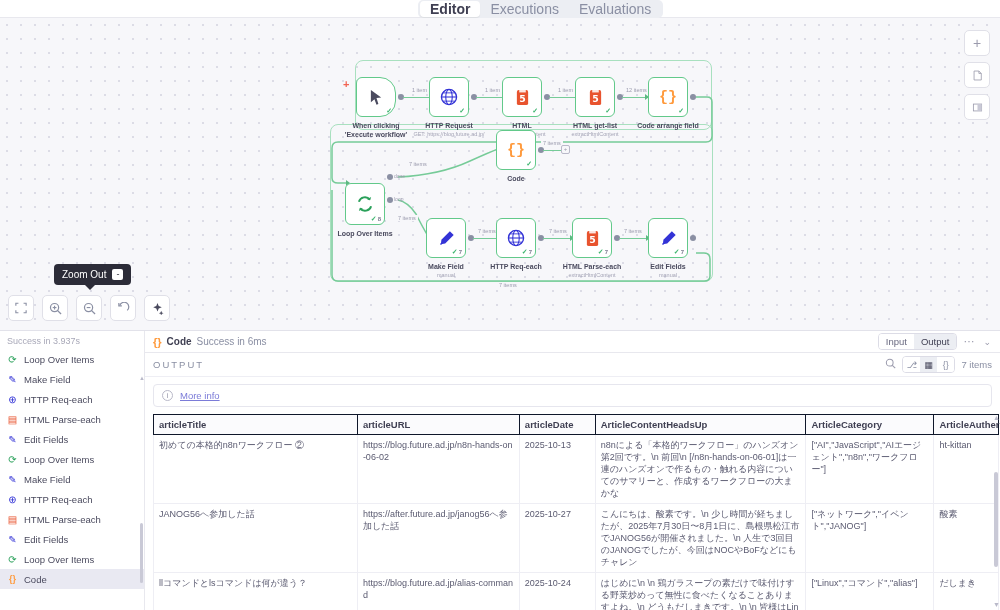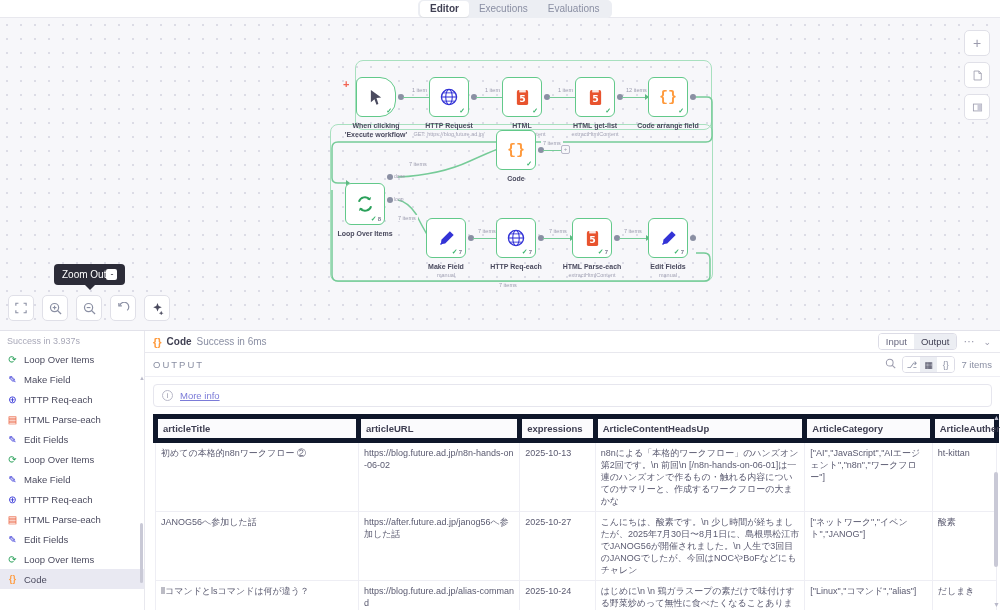--- a/index.html
+++ b/index.html
@@ -19,21 +19,21 @@
     position: absolute; top:0; left:0; width:1000px; height:18px;
     background:#fff; border-bottom:1px solid #e8e8ee;
   }
   .tabs {
     position:absolute; left:418px; top:0px;
     display:flex; align-items:center; gap:0px;
     background:#eceef3; border-radius:5px; padding:2px;
     height:18px;
   }
   .tab {
-    font-size:10px; padding:2px 10px; border-radius:4px;
+    font-size:14px; padding:2px 10px; border-radius:4px;
     color:#8a8fa3; cursor:pointer; line-height:12px; white-space:nowrap;
   }
   .tab.active { background:#fff; color:#3f3f52; font-weight:600; box-shadow:0 1px 1px rgba(0,0,0,.07); }
 
   
   .canvas {
     position:absolute; top:18px; left:0; width:1000px; height:312px;
     background-color:#f7f7fa;
     background-image: radial-gradient(#dcdce6 1px, transparent 1px);
     background-size: 14px 14px;
@@ -106,21 +106,21 @@
 
   
   .ctools { position:absolute; left:8px; top:277px; display:flex; gap:8px; }
   .ctool {
     width:26px; height:26px; background:#fff; border:1px solid #e0e0e8; border-radius:5px;
     display:flex; align-items:center; justify-content:center; color:#8a8fa3; cursor:pointer;
   }
   .tooltip {
     position:absolute; left:54px; top:246px;
     background:#2c2c38; color:#fff; font-size:10px; border-radius:4px;
-    padding:5px 8px; display:flex; align-items:center; white-space:nowrap;
+    padding:5px 8px; display:flex; align-items:center; gap:6px; white-space:nowrap;
   }
   .tooltip .kbd {
     background:#fff; color:#2c2c38; border-radius:2px; min-width:11px; height:11px;
     font-size:9px; line-height:11px; text-align:center; padding:0 2px;
   }
   .tooltip:after {
     content:""; position:absolute; left:31px; bottom:-5px;
     border-left:5px solid transparent; border-right:5px solid transparent;
     border-top:5px solid #2c2c38;
   }
@@ -185,21 +185,21 @@
     padding:5px 8px; display:flex; align-items:center; gap:7px;
     font-size:9.5px; color:#5a5a70; background:#fff;
   }
   .notice .i { width:11px; height:11px; border-radius:50%; border:1px solid #b9b9c9;
     color:#9b9bad; font-size:8px; line-height:9px; text-align:center; flex:0 0 11px; }
   .notice a { color:#7b7bd8; text-decoration:underline; }
 
   .tablewrap { flex:1; overflow:hidden; padding:7px 8px 0 8px; position:relative; }
   table.out { border-collapse:collapse; width:846px; table-layout:fixed; }
   table.out th {
-    background:#fbfbfd; border:5px solid #0f172a; text-align:left;
+    background:#fbfbfd; border:1px solid #0f172a; text-align:left;
     font-size:9.5px; font-weight:700; color:#3f3f52; padding:4px 5px; height:18px;
   }
   table.out td {
     border:1px solid #eeeef4; vertical-align:top;
     font-size:9px; color:#5a5a70; padding:4px 5px; line-height:12px;
     word-break:break-all; overflow:hidden;
   }
   .tb-sb { position:absolute; right:2px; top:7px; width:4px; bottom:0; }
   .tb-sb .up,.tb-sb .dn { position:absolute; left:-1px; color:#b9b9c9; font-size:7px; }
   .tb-sb .up { top:0; } .tb-sb .dn { bottom:2px; }
@@ -578,21 +578,21 @@
               <col style="width:143px">
               <col style="width:67px">
             <col style="width:186px">
               <col style="width:113px">
               <col style="width:57px">
           </colgroup>
           <thead>
             <tr>
               <th>articleTitle</th>
               <th>articleURL</th>
-              <th>expressions</th>
+              <th>articleDate</th>
               <th>ArticleContentHeadsUp</th>
               <th>ArticleCategory</th>
               <th>ArticleAuther</th>
             </tr>
           </thead>
           <tbody>
             <tr style="height:62px;">
               <td>初めての本格的n8nワークフロー ②</td>
               <td>https://blog.future.ad.jp/n8n-hands-on-06-02</td>
               <td>2025-10-13</td>

